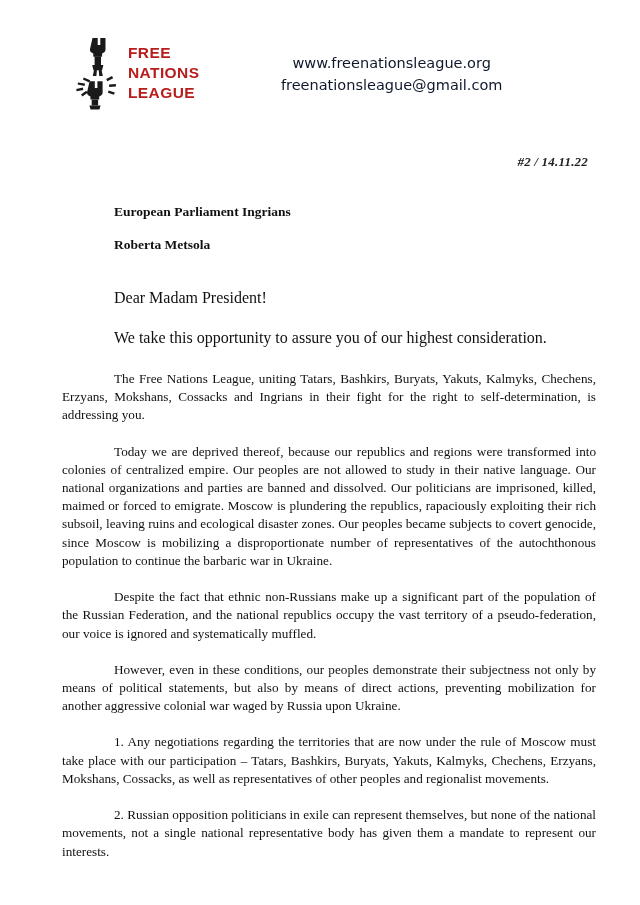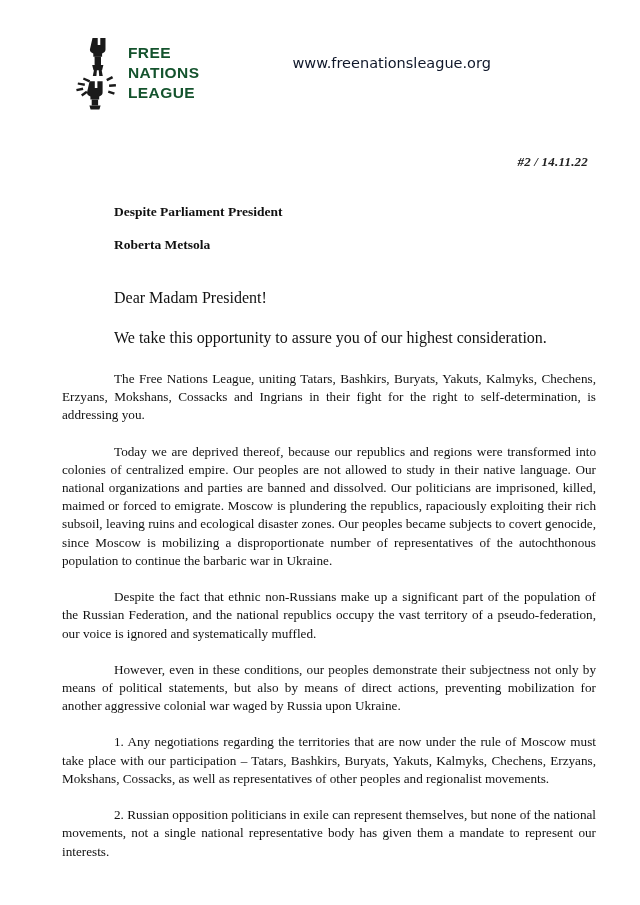--- a/index.html
+++ b/index.html
@@ -41,21 +41,21 @@
     flex: 0 0 auto;
     display: block;
   }
   .brand-wordmark {
     margin-left: 10px;
     font-family: "Liberation Sans", sans-serif;
     font-weight: bold;
     font-size: 15.5px;
     line-height: 1.28;
     letter-spacing: 0.4px;
-    color: #14532d;
+    color: #b91c1c;
   }
   .brand-wordmark span {
     display: block;
     white-space: nowrap;
   }
   .contact {
     flex: 1 1 auto;
     text-align: center;
     font-family: "DejaVu Sans", sans-serif;
     font-size: 14.5px;
@@ -156,30 +156,31 @@
       </svg>
       <div class="brand-wordmark">
         <span>FREE</span>
         <span>NATIONS</span>
         <span>LEAGUE</span>
       </div>
     </div>
 
     <div class="contact">
       <span>www.freenationsleague.org</span>
+      <span>freenationsleague@gmail.com</span>
     </div>
 
   </header>
 
   <div class="refline">#2 / 14.11.22</div>
 
   <main class="letter-body">
 
     <div class="addressee">
-      <p>Despite Parliament President</p>
+      <p>European Parliament Ingrians</p>
       <p>Roberta Metsola</p>
     </div>
 
     <p class="salutation">Dear Madam President!</p>
     <p class="assurance">We take this opportunity to assure you of our highest consideration.</p>
 
     <p class="para">The Free Nations League, uniting Tatars, Bashkirs, Buryats, Yakuts, Kalmyks, Chechens, Erzyans, Mokshans, Cossacks and Ingrians in their fight for the right to self-determination, is addressing you.</p>
     <p class="para"> Today we are deprived thereof, because our republics and regions  were transformed  into colonies of centralized empire. Our peoples are not allowed to study in their native language. Our national organizations and parties are banned and dissolved. Our politicians are imprisoned, killed, maimed or forced to emigrate. Moscow is plundering the republics, rapaciously exploiting their rich subsoil, leaving ruins and ecological disaster zones. Our peoples became subjects to covert genocide, since Moscow is mobilizing a disproportionate number of representatives of the autochthonous population to continue the barbaric war in Ukraine.</p>
     <p class="para">Despite the fact that ethnic non-Russians make up a significant part of the population of the Russian Federation, and the national republics occupy the vast territory of a pseudo-federation, our voice is ignored and systematically muffled.</p>
     <p class="para">However, even in these conditions, our peoples demonstrate their subjectness not only by means of political statements, but also by means of  direct actions, preventing mobilization for another aggressive colonial war waged by Russia upon  Ukraine.</p>

